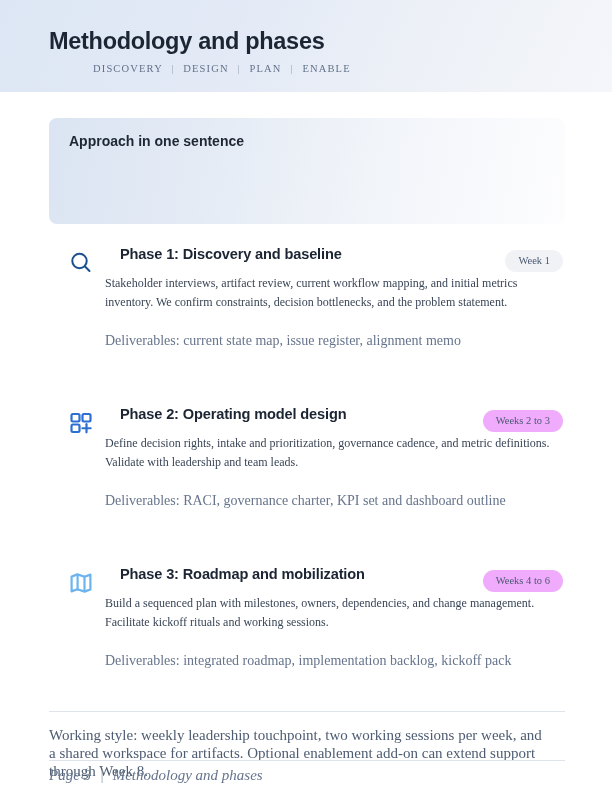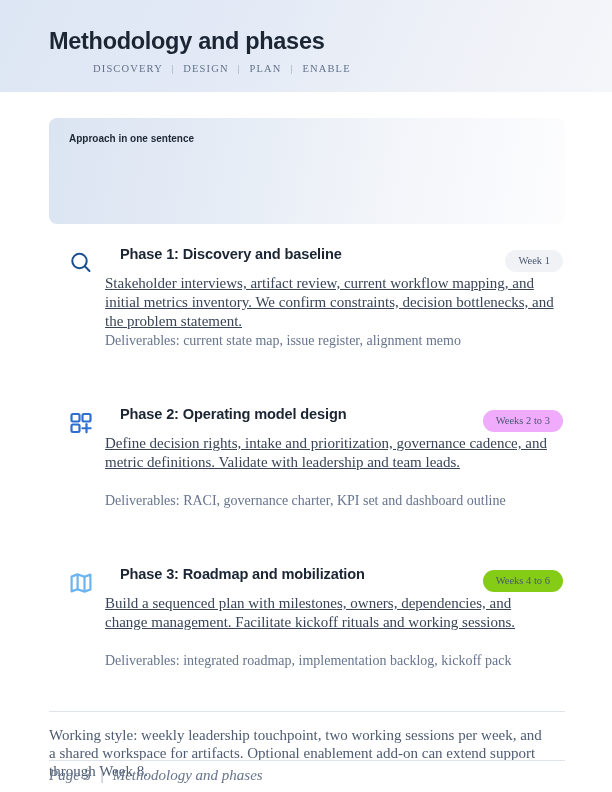--- a/index.html
+++ b/index.html
@@ -61,21 +61,21 @@
     height: 106px;
     border-radius: 8px;
     background: linear-gradient(100deg, #dbe4f2 0%, #e4ebf5 30%, #f1f4f9 62%, #fdfdfe 100%);
   }
   .approach-title {
     position: absolute;
     left: 20px;
     top: 15px;
     font-family: "Liberation Sans", sans-serif;
     font-weight: bold;
-    font-size: 10px;
+    font-size: 14px;
     color: #1e2835;
     white-space: nowrap;
   }
   .approach-body {
     position: absolute;
     left: 20px;
     top: 40px;
     width: 470px;
     font-size: 12.6px;
     line-height: 20px;
@@ -117,24 +117,23 @@
     border-radius: 11px;
     font-size: 10.5px;
     color: #4a5870;
     white-space: nowrap;
   }
   .phase-desc {
     position: absolute;
     left: 56px;
     top: 28px;
     width: 452px;
-    font-size: 15px;
+    font-size: 12px;
     line-height: 19px;
     color: #394556;
-    text-decoration: underline;
   }
   .phase-deliv {
     position: absolute;
     left: 56px;
     width: 452px;
     font-size: 14px;
     line-height: 17px;
     color: #66748c;
   }
 
@@ -217,21 +216,21 @@
 
 <div class="phase" style="top:566px">
   <span class="phase-icon">
     <svg width="26" height="26" viewBox="0 0 26 26">
       <path d="M3.6 6.6 L9.4 4.4 L16.6 6.8 L22.4 4.6 L22.4 19.4 L16.6 21.6 L9.4 19.2 L3.6 21.4 Z" fill="none" stroke="#6cb4ef" stroke-width="2.2" stroke-linejoin="round"></path>
       <line x1="9.6" y1="5.4" x2="9.6" y2="19.6" stroke="#6cb4ef" stroke-width="2.2" stroke-linecap="round"></line>
       <line x1="16.5" y1="6.6" x2="16.5" y2="21" stroke="#6cb4ef" stroke-width="2.2" stroke-linecap="round"></line>
     </svg>
   </span>
   <div class="phase-title">Phase 3: Roadmap and mobilization</div>
-  <div class="phase-badge" style="background:#84cc16">Weeks 4 to 6</div>
+  <div class="phase-badge" style="background:#f0abfc">Weeks 4 to 6</div>
   <div class="phase-desc">Build a sequenced plan with milestones, owners, dependencies, and change management. Facilitate kickoff rituals and working sessions.</div>
   <div class="phase-deliv" style="top:86px">Deliverables: integrated roadmap, implementation backlog, kickoff pack</div>
 </div>
 
 <div class="footer-rule" style="top:711px"></div>
 <div class="footer-note">Working style: weekly leadership touchpoint, two working sessions per week, and a shared workspace for artifacts. Optional enablement add-on can extend support through Week 8.</div>
 <div class="footer-rule" style="top:760px"></div>
 <div class="footer-meta">
   <span>Page 3</span>
   <span class="sep">|</span>

